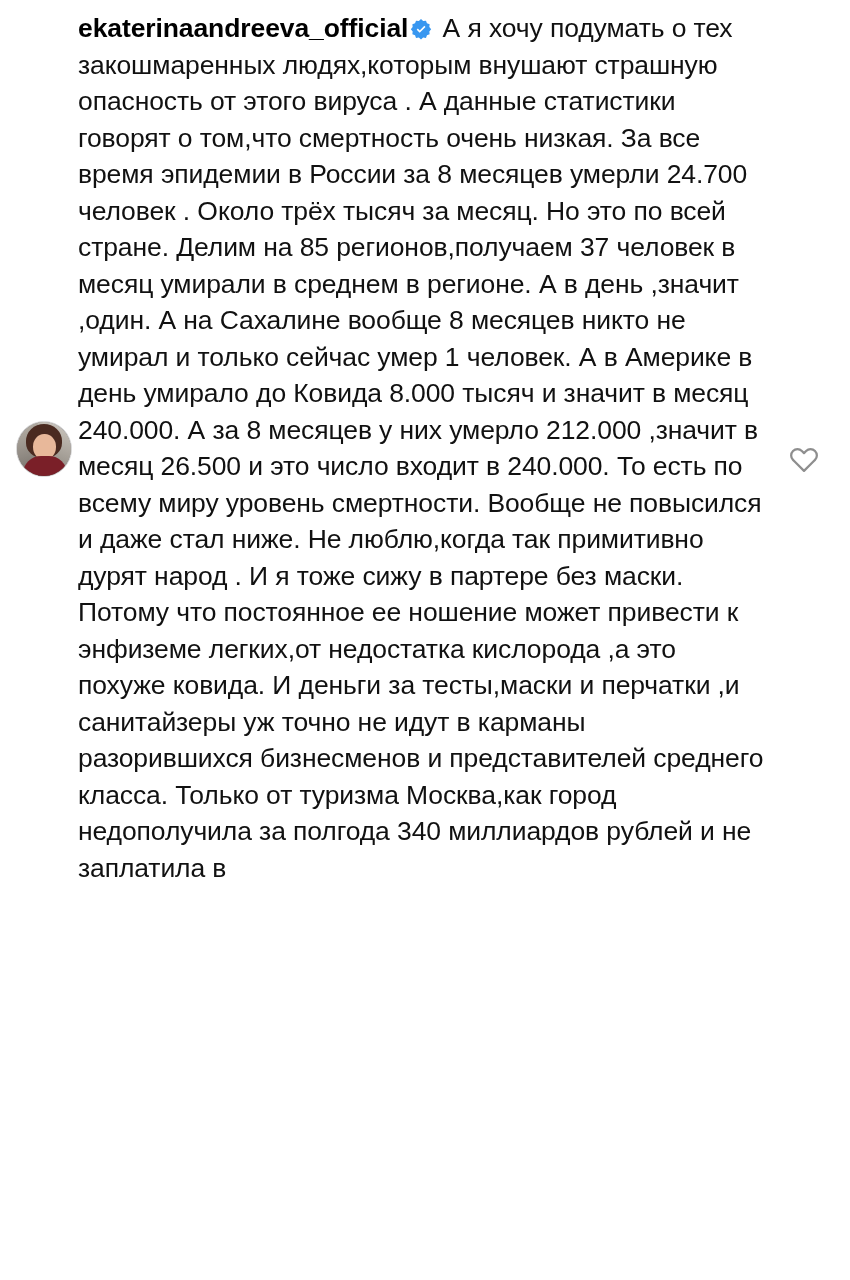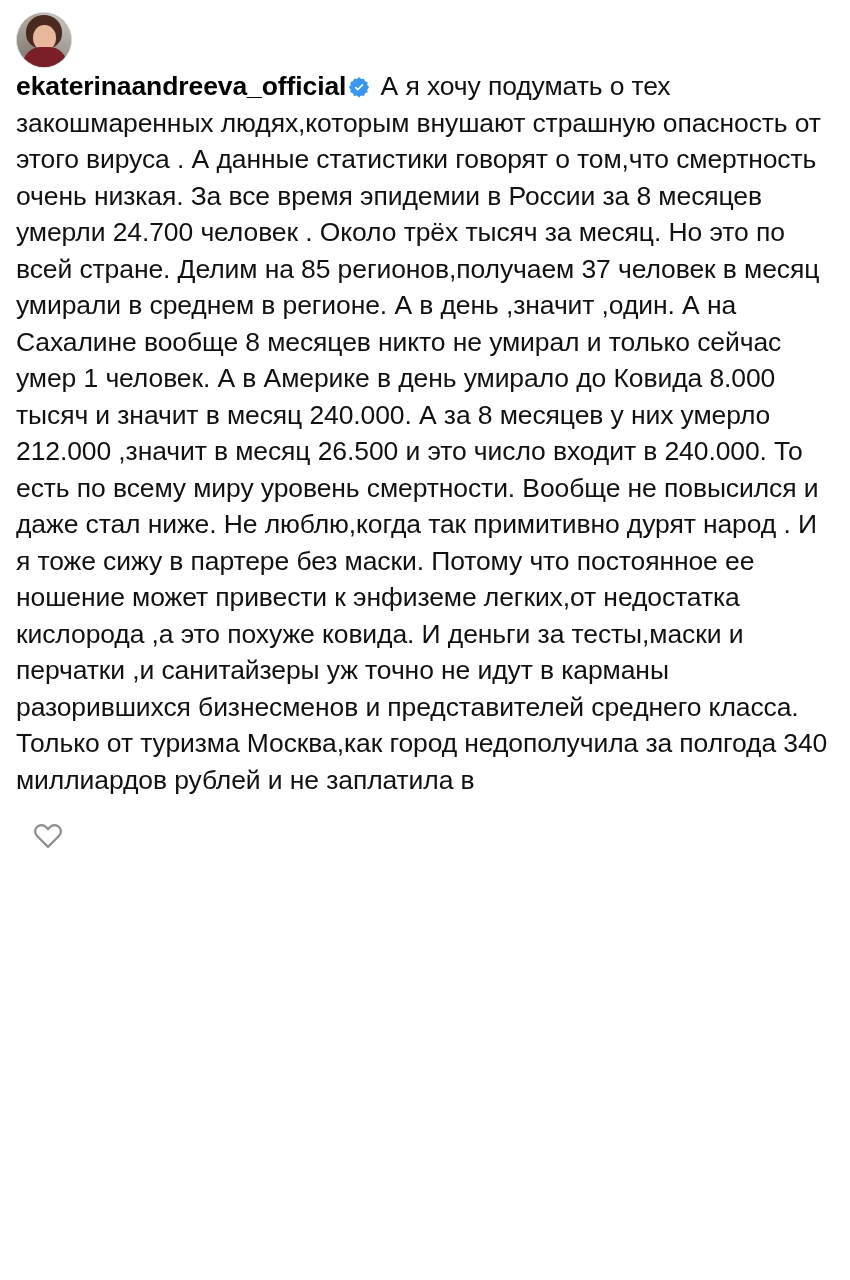--- a/index.html
+++ b/index.html
@@ -10,25 +10,24 @@
   body {
     width: 850px;
     height: 1280px;
     font-family: "Liberation Sans", sans-serif;
     color: #000000;
     overflow: hidden;
   }
 
   .comment-block {
     display: flex;
-    align-items: flex-start;
+    align-items: center;
     padding: 10px 14px 0 16px;
     box-sizing: border-box;
     width: 850px;
-    flex-direction: column;
   }
 
   .avatar-wrap {
     flex: 0 0 auto;
     width: 62px;
     padding-top: 2px;
   }
 
   .avatar {
     width: 56px;

